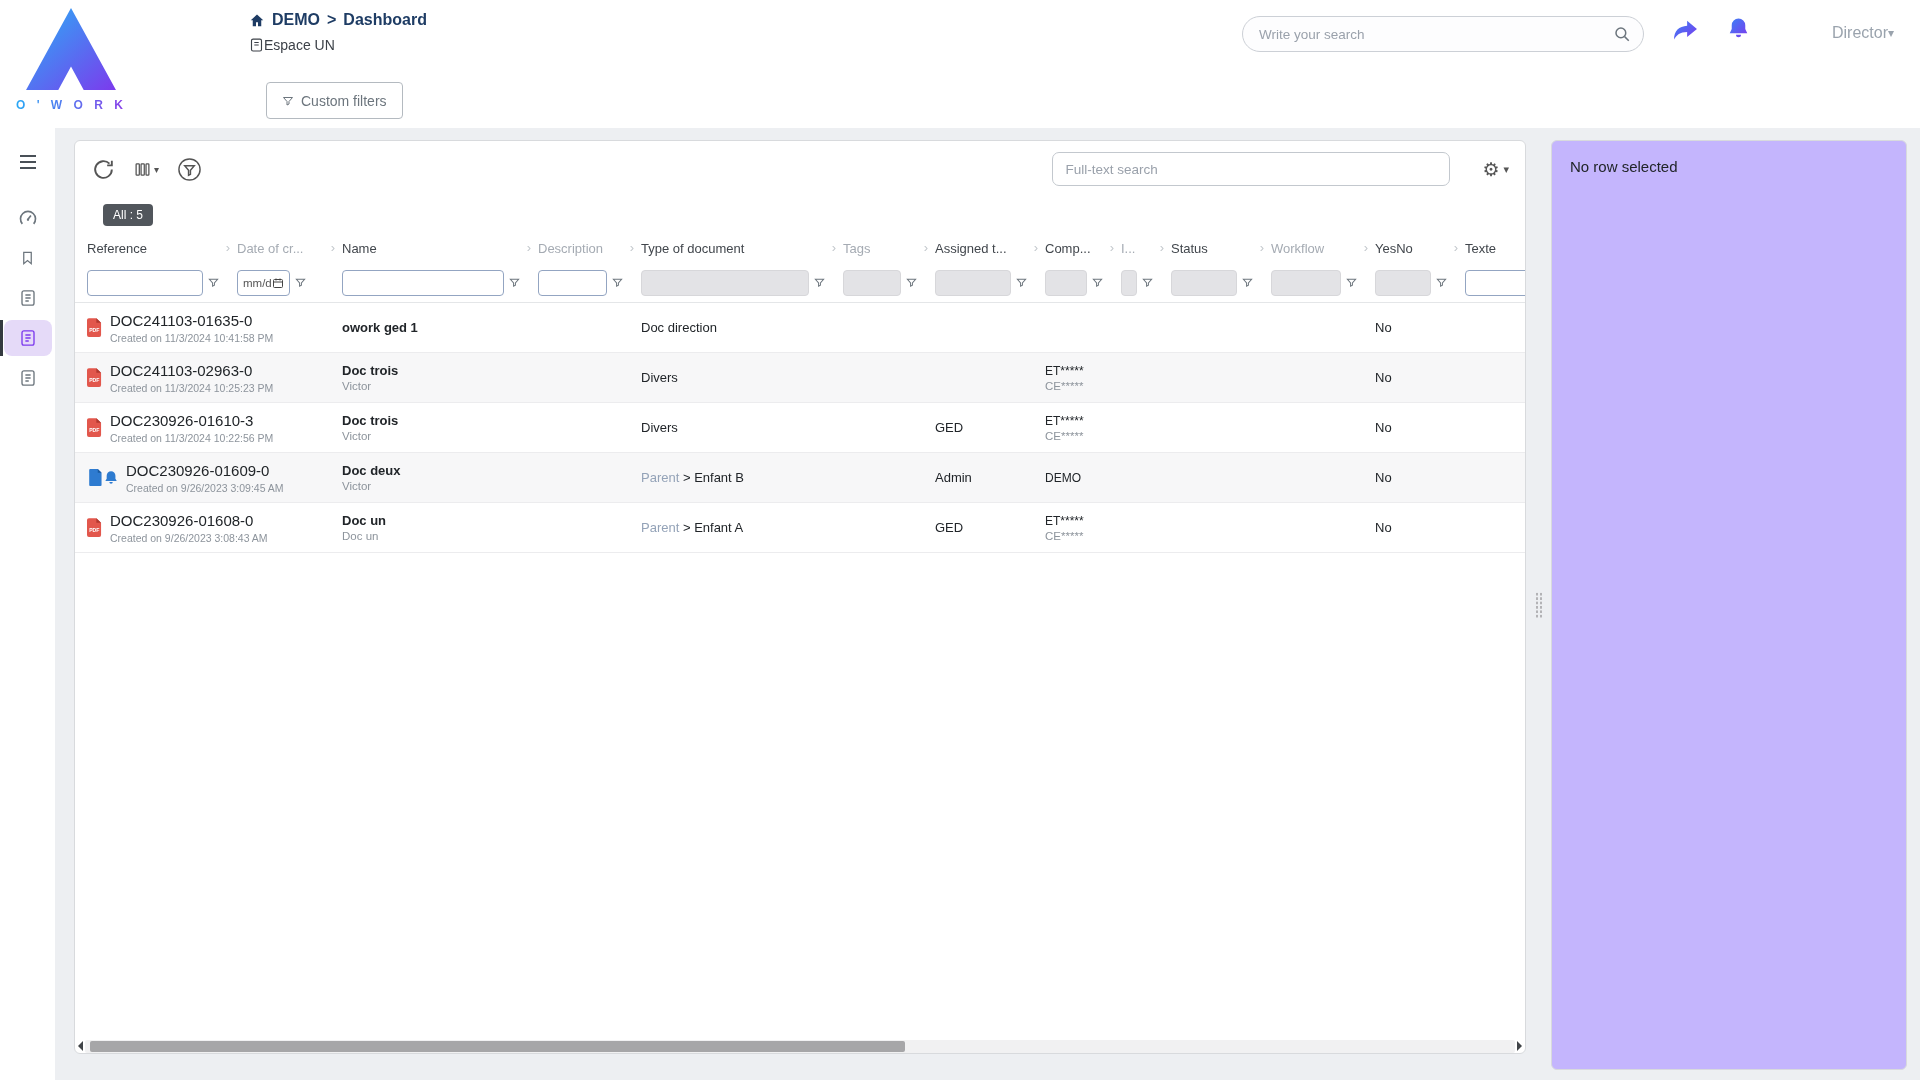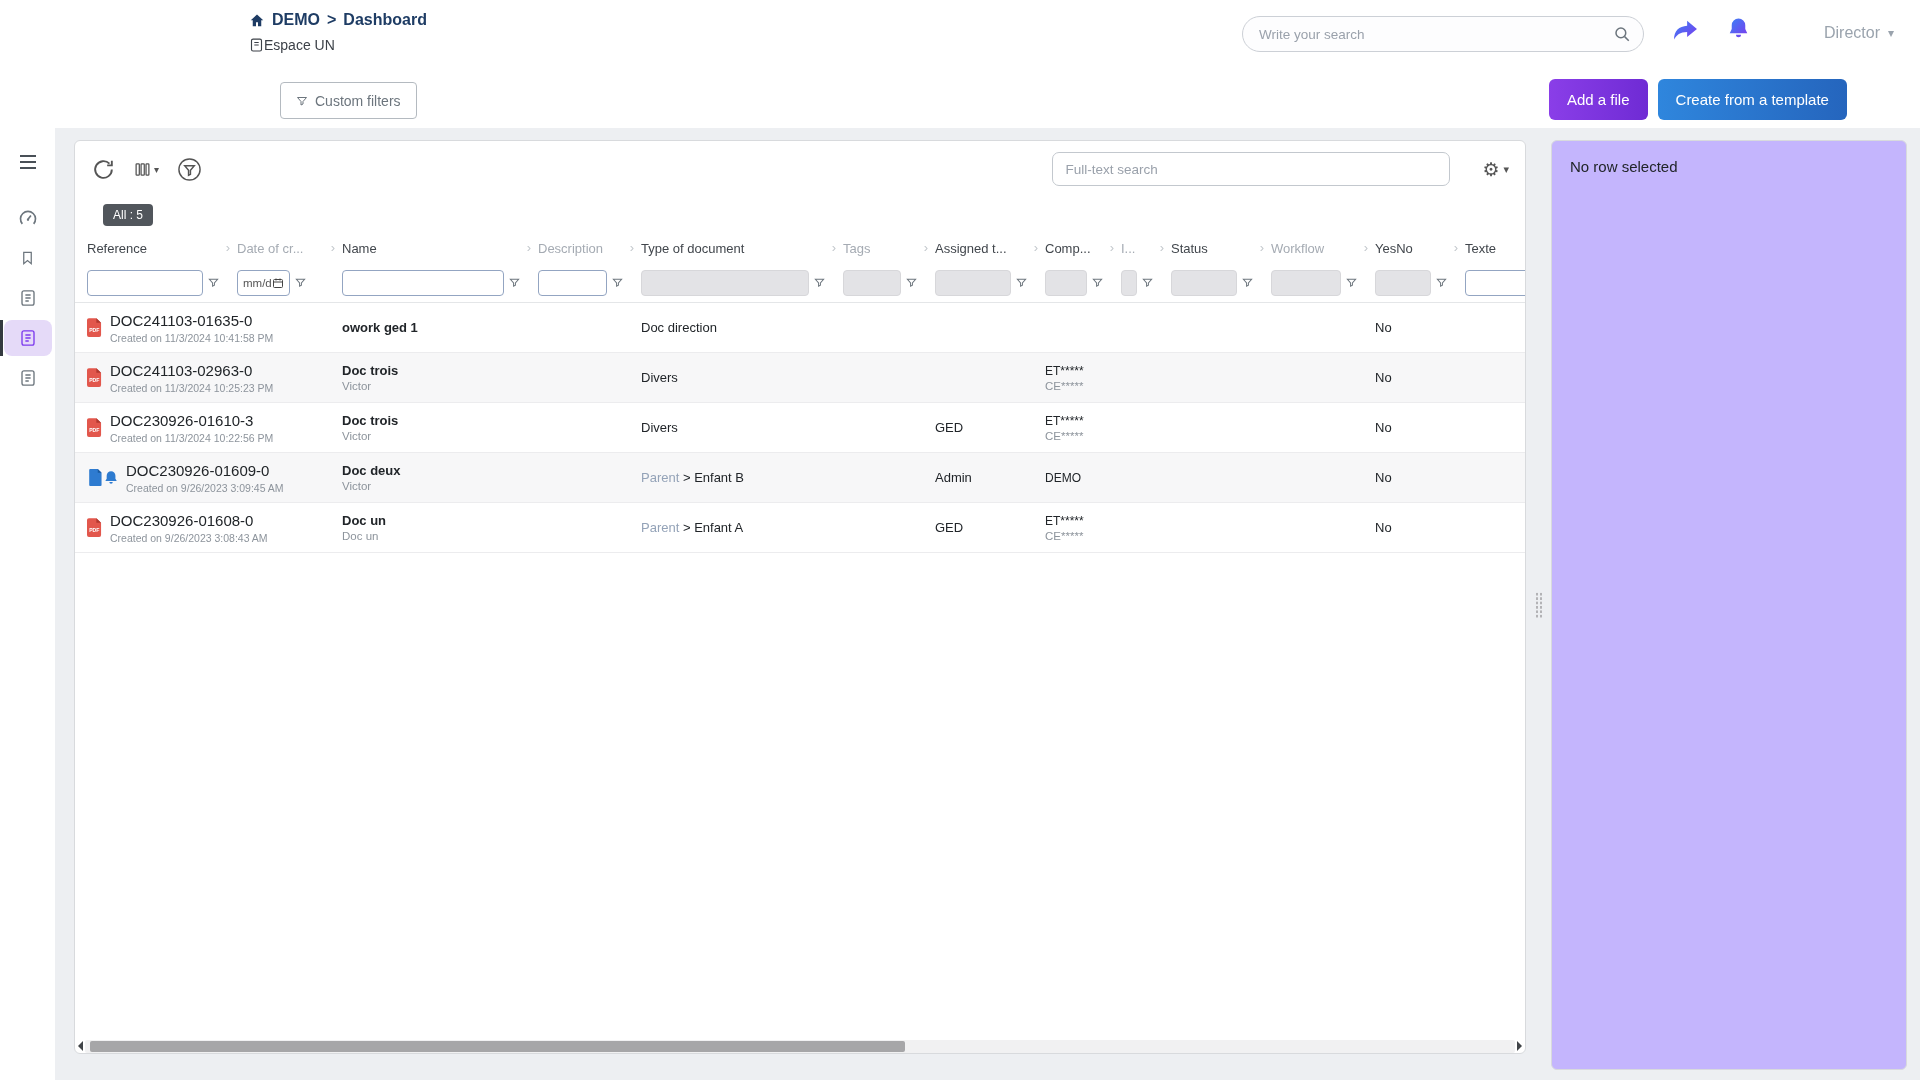--- a/index.html
+++ b/index.html
@@ -14,24 +14,24 @@
     background:linear-gradient(90deg,#29a8f5,#8a3ee8); -webkit-background-clip:text; background-clip:text; color:transparent; white-space:nowrap; }
   .crumb { position:absolute; left:249px; top:11px; }
   .crumb-row { display:flex; align-items:center; gap:7px; font-size:16px; font-weight:bold; color:#1e3c64; }
   .crumb-sub { display:flex; align-items:center; margin-top:8px; font-size:14px; color:#3c4148; }
   .search-pill { position:absolute; left:1242px; top:16px; width:402px; height:36px; border:1px solid #ccd0d6; border-radius:18px; background:#fdfdfe; }
   .search-pill input { width:100%; height:100%; border:0; outline:0; background:transparent; border-radius:18px; padding:0 38px 0 16px; font-size:13.5px; color:#444; font-family:inherit; }
   .search-pill input::placeholder { color:#9aa1ab; }
   .search-pill .mag { position:absolute; right:12px; top:8px; }
   .share { position:absolute; left:1672px; top:18px; cursor:pointer; }
   .bellwrap { position:absolute; left:1726px; top:16px; cursor:pointer; }
-  .user { position:absolute; right:26px; top:24px; display:flex; align-items:center; gap:8px; font-size:16px; color:#9aa3ad; cursor:pointer; }
+  .user { position:absolute; right:26px; top:24px; display:flex; align-items:center; font-size:16px; color:#9aa3ad; cursor:pointer; }
   .user .caret { font-size:12px; color:#9aa3ad; }
 
-  .btn-outline { position:absolute; left:280px; top:82px; height:37px; padding:0 15px; display:flex; align-items:center; gap:7px;
+  .btn-outline { position:absolute; left:266px; top:82px; height:37px; padding:0 15px; display:flex; align-items:center; gap:7px;
     border:1px solid #b4bac0; border-radius:4px; background:#fff; color:#6c757d; font-size:14px; font-family:inherit; cursor:pointer; }
   .cta { position:absolute; left:1549px; top:79px; display:flex; gap:10px; }
   .cta button { height:41px; border:0; border-radius:6px; color:#fff; font-size:15px; font-family:inherit; padding:0 18px; cursor:pointer; }
   .btn-purple { background:linear-gradient(90deg,#8a3ee8,#6f2bd4); }
   .btn-blue { background:linear-gradient(90deg,#2f86dd,#2565bd); }
 
   
   .sidebar { position:absolute; left:0; top:128px; width:55px; height:952px; background:#ffffff; padding-top:14px; }
   .side-item { position:relative; width:55px; height:40px; display:flex; align-items:center; justify-content:center; color:#6c757d; cursor:pointer; }
   .side-item:first-child { margin-bottom:16px; }
@@ -96,20 +96,32 @@
     border:1px solid #d8dadd; border-radius:6px; padding:17px 18px; font-size:15px; color:#212529; }
   .grip { position:absolute; left:1535px; top:592px; width:8px; height:26px; cursor:col-resize;
     background-image:radial-gradient(circle,#b3b3b6 1.1px,transparent 1.5px); background-size:4px 4.4px; }
 </style>
 </head>
 <body>
 
 <div class="stage">
 
   <div class="header">
+    <div class="logo">
+      <svg width="104" height="86" viewBox="0 0 100 88">
+        <defs>
+            <linearGradient id="lgLogo" x1="0" y1="0" x2="1" y2="1">
+          <stop offset="0" stop-color="#29b0f6"></stop>
+              <stop offset="1" stop-color="#7c3aed"></stop>
+            </linearGradient>
+          </defs>
+        <path d="M50 2 L96 86 L63 86 L50 62 L37 86 L4 86 Z" fill="url(#lgLogo)"></path>
+      </svg>
+      <div class="logo-text">O ' W O R K</div>
+    </div>
 
     <div class="crumb">
       <div class="crumb-row">
         <span style="display:flex;">
           <svg width="16" height="15" viewBox="0 0 24 24">
               <path d="M12 2.5l10 9h-3.2V21h-5.2v-6.2H10.4V21H5.2v-9.5H2z" fill="#1e3c64"></path>
             </svg>
         </span>
         <span>DEMO</span>
         <span>&gt;</span>
@@ -167,24 +179,20 @@
 
     <button class="btn-outline">
       <span style="display:flex;">
         <svg width="12" height="12" viewBox="0 0 24 24" fill="none" stroke="#6c757d" stroke-width="2">
             <path d="M3 5h18l-7 8v5l-4 2v-7L3 5z"></path>
           </svg>
       </span>
       <span>Custom filters</span>
     </button>
 
-    <div class="cta">
-      <button class="btn-purple">Add a file</button>
-      <button class="btn-blue">Create from a template</button>
-    </div>
   </div>
 
   <div class="sidebar" id="sidebar-items">
       <div class="side-item">
         <span class="ic">
           <svg width="18" height="14" viewBox="0 0 18 14" stroke="#495057" stroke-width="2">
             <path d="M1 1h16M1 7h16M1 13h16"></path>
           </svg>
         </span>
       </div>

